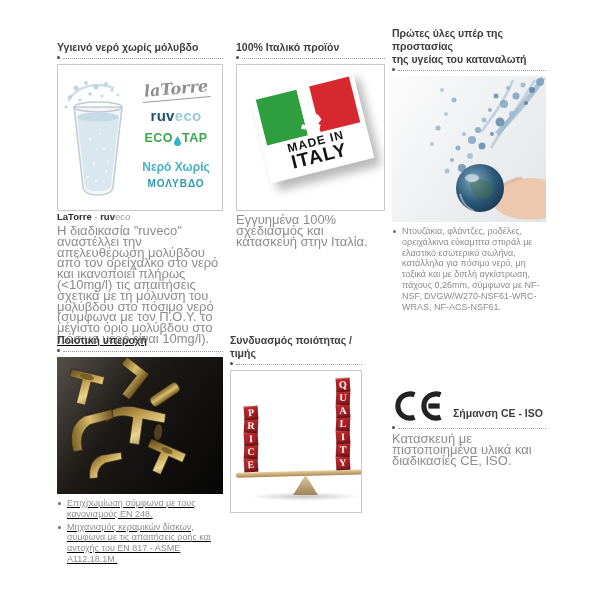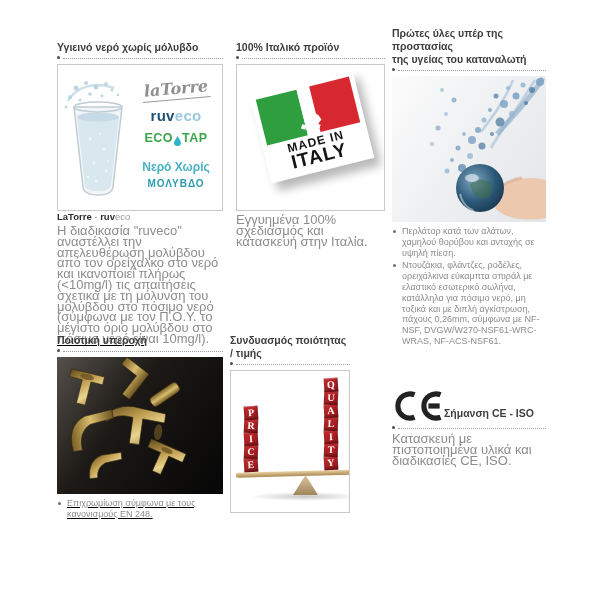--- a/index.html
+++ b/index.html
@@ -7,21 +7,21 @@
     width:600px; height:600px; background:#ffffff;
     font-family:"Liberation Sans","DejaVu Sans",sans-serif;
     position:relative; overflow:hidden;
     -webkit-font-smoothing:antialiased;
   }
   .sec { position:absolute; }
   #sec-water   { left:57px;  top:41px;  width:166px; }
   #sec-italy   { left:236px; top:41px;  width:149px; }
   #sec-raw     { left:392px; top:27px;  width:154px; }
   #sec-quality { left:57px;  top:334px; width:166px;text-decoration:underline; }
-  #sec-price   { left:230px; top:334px; width:120px; }
+  #sec-price   { left:230px; top:334px; width:132px; }
   #sec-ce      { left:392px; top:390px; width:154px; height:190px; }
 
   .h { font-size:10.5px; font-weight:bold; color:#3d3d3d; line-height:13px; }
   .dotline { display:flex; align-items:center; height:5px; margin:1px 0 4px 0; }
   .dotline i { width:3px; height:3px; background:#4c4c4c; border-radius:50%; margin-right:3px; flex:none; }
   .dotline b { flex:1; border-bottom:1px dotted #9b9b9b; height:1px; }
 
   .imgbox { border:1px solid #c9c9c9; background:#fff; position:relative; overflow:hidden; }
   #water-box { height:145px; }
   #italy-box { height:145px; }
@@ -82,21 +82,21 @@
   .stack-quality { right:11px; bottom:42px; }
   .die { width:14px; height:14px; margin-top:-1px;
     background:linear-gradient(145deg,#cb2c2e,#8d151a);
     color:#fff; font-family:"Liberation Serif","DejaVu Serif",serif; font-weight:bold;
     font-size:10px; line-height:14px; text-align:center;
     box-shadow:inset 0 -2px 3px rgba(0,0,0,0.35), inset 0 1px 1px rgba(255,255,255,0.3); }
   .die:nth-child(odd)  { transform:rotate(-4deg); }
   .die:nth-child(even) { transform:rotate(3deg); }
 
   
-  .ce-row { display:flex; align-items:flex-end; margin-bottom:3px; }
+  .ce-row { display:flex; align-items:flex-end; gap:9px; margin-bottom:3px; }
   .ce-h { font-size:10.5px; font-weight:bold; color:#3d3d3d; padding-bottom:3px; }
   .foot { position:absolute; left:0; top:131px; width:154px; }
 </style>
 </head>
 <body>
 
 <div class="sec" id="sec-water">
   <div class="h">Υγιεινό νερό χωρίς μόλυβδο</div>
   <div class="dotline">
       <i></i>
@@ -228,21 +228,20 @@
           <stop offset="100%" stop-color="#142f45"></stop>
         </radialGradient>
       </defs>
       <circle cx="88" cy="112" r="24" fill="url(#ballg)"></circle>
       <path d="M78,108 q10,-8 20,-2 q6,10 -2,16 q-14,4 -18,-14 Z" fill="#3f6b46" opacity="0.5"></path>
       <ellipse cx="80" cy="102" rx="7" ry="4" fill="#ffffff" opacity="0.55"></ellipse>
       <path d="M68,118 a24,24 0 0 0 14,17" stroke="rgba(255,255,255,0.45)" stroke-width="2" fill="none"></path>
     </svg>
   </div>
   <ul class="blist">
-    <li>Περλάτορ κατά των αλάτων, χαμηλού θορύβου και αντοχής σε υψηλή πίεση.</li>
     <li>Ντουζάκια, φλάντζες, ροδέλες, ορειχάλκινα εύκαμπτα σπιράλ με ελαστικό εσωτερικό σωλήνα, κατάλληλα για πόσιμο νερό, μη τοξικά και με διπλή αγκίστρωση, πάχους 0,26mm, σύμφωνα με NF-NSF, DVGW/W270-NSF61-WRC-WRAS, NF-ACS-NSF61.</li>
   </ul>
 </div>
 
 <div class="sec" id="sec-quality">
   <div class="h">Ποιοτική υπεροχή</div>
   <div class="dotline">
       <i></i>
       <b></b>
     </div>
@@ -282,20 +281,21 @@
       <g transform="translate(118,24) rotate(56)">
         <rect x="0" y="0" width="11" height="32" rx="4" fill="url(#au2)" stroke="#2c2310" stroke-width="0.6"></rect>
       </g>
       <g transform="translate(28,96) rotate(-6)">
         <path d="M2,26 q0,-18 14,-22 l20,-1 v7 l-17,2 q-9,4 -9,14 z" fill="url(#au)" stroke="#2c2310" stroke-width="0.6"></path>
       </g>
     </svg>
   </div>
   <ul class="blist">
     <li>Επιχρωμίωση σύμφωνα με τους κανονισμούς EN 248.</li>
+    <li>Μηχανισμός κεραμικών δίσκων, σύμφωνα με τις απαιτήσεις ροής και αντοχής του EN 817 - ASME A112.18.1M.</li>
   </ul>
 </div>
 
 <div class="sec" id="sec-price">
   <div class="h">Συνδυασμός ποιότητας / τιμής</div>
   <div class="dotline">
       <i></i>
       <b></b>
     </div>
   <div class="imgbox" id="price-box">

